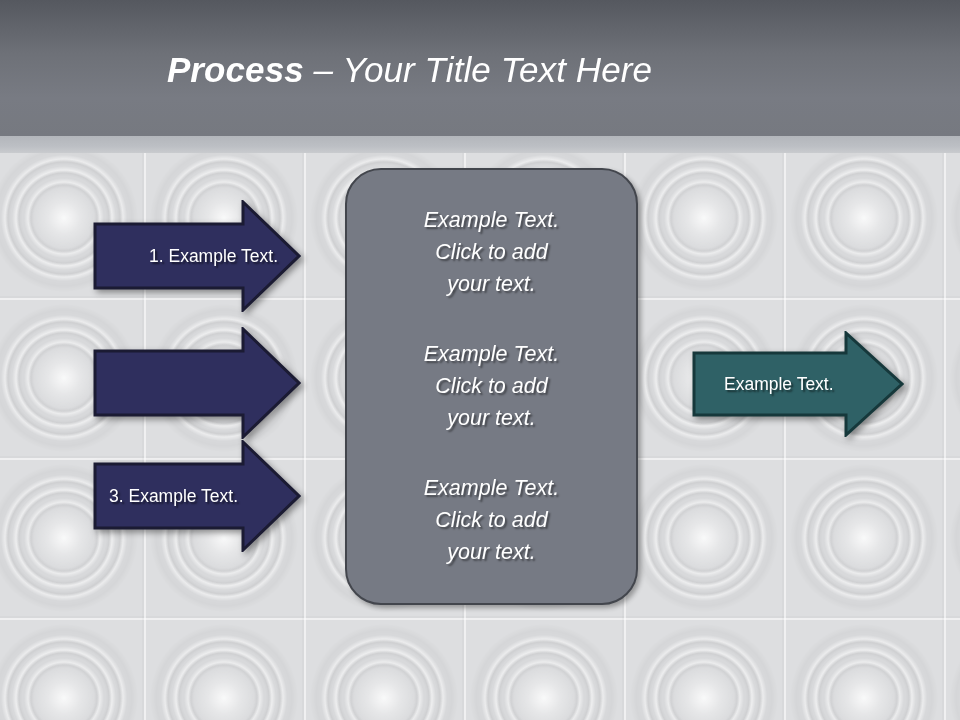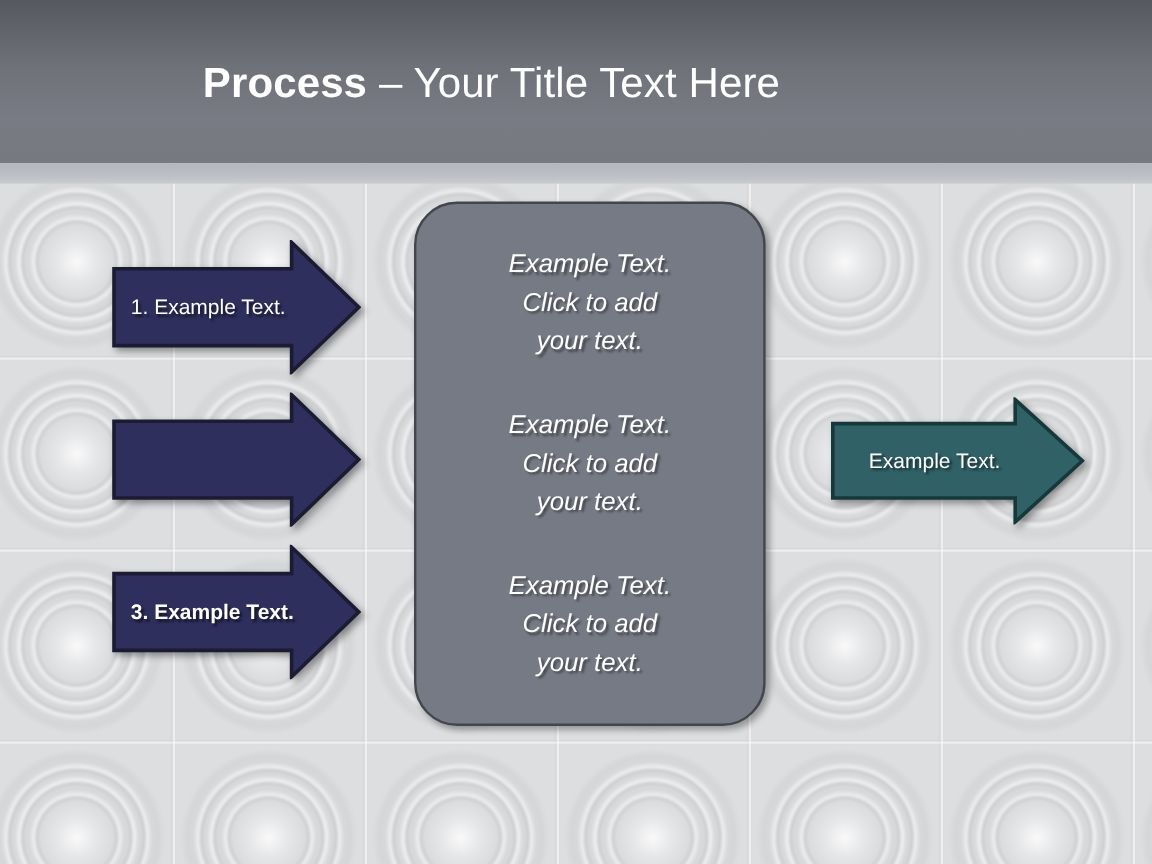--- a/index.html
+++ b/index.html
@@ -95,20 +95,21 @@
     position: absolute;
     left: 0;
     top: 48px;
     width: 819px;
     text-align: center;
     color: #ffffff;
     font-size: 35px;
     line-height: 44px;
     letter-spacing: 0.1px;
     white-space: nowrap;
+    font-style: italic;
   }
   .slide-title .t-bold { font-weight: bold; }
   .slide-title .t-reg  { font-weight: normal; }
 
   
   .center-panel {
     position: absolute;
     left: 345px;
     top: 168px;
     width: 293px;
@@ -143,23 +144,23 @@
   .arrow-label {
     position: relative;
     z-index: 2;
     color: #ffffff;
     font-size: 17.5px;
     line-height: 22px;
     white-space: nowrap;
     text-shadow: 2px 2px 2px rgba(0,0,0,0.55);
   }
 
-  .arrow-1 { left: 93px;  top: 200px; width: 208px; height: 112px; }
+  .arrow-1 { left: 93px;  top: 200px; width: 208px; height: 112px; padding-left: 40px; }
   .arrow-2 { left: 93px;  top: 327px; width: 208px; height: 112px; }
-  .arrow-3 { left: 93px;  top: 454px; width: 208px; height: 112px; font-weight: bold; }
+  .arrow-3 { left: 93px;  top: 440px; width: 208px; height: 112px; }
   .arrow-1 .arrow-label,
   .arrow-2 .arrow-label,
   .arrow-3 .arrow-label { margin-left: 16px; }
 
   .arrow-out { left: 692px; top: 331px; width: 212px; height: 106px; }
   .arrow-out .arrow-label { margin-left: 32px; }
 </style>
 </head>
 <body>
 

